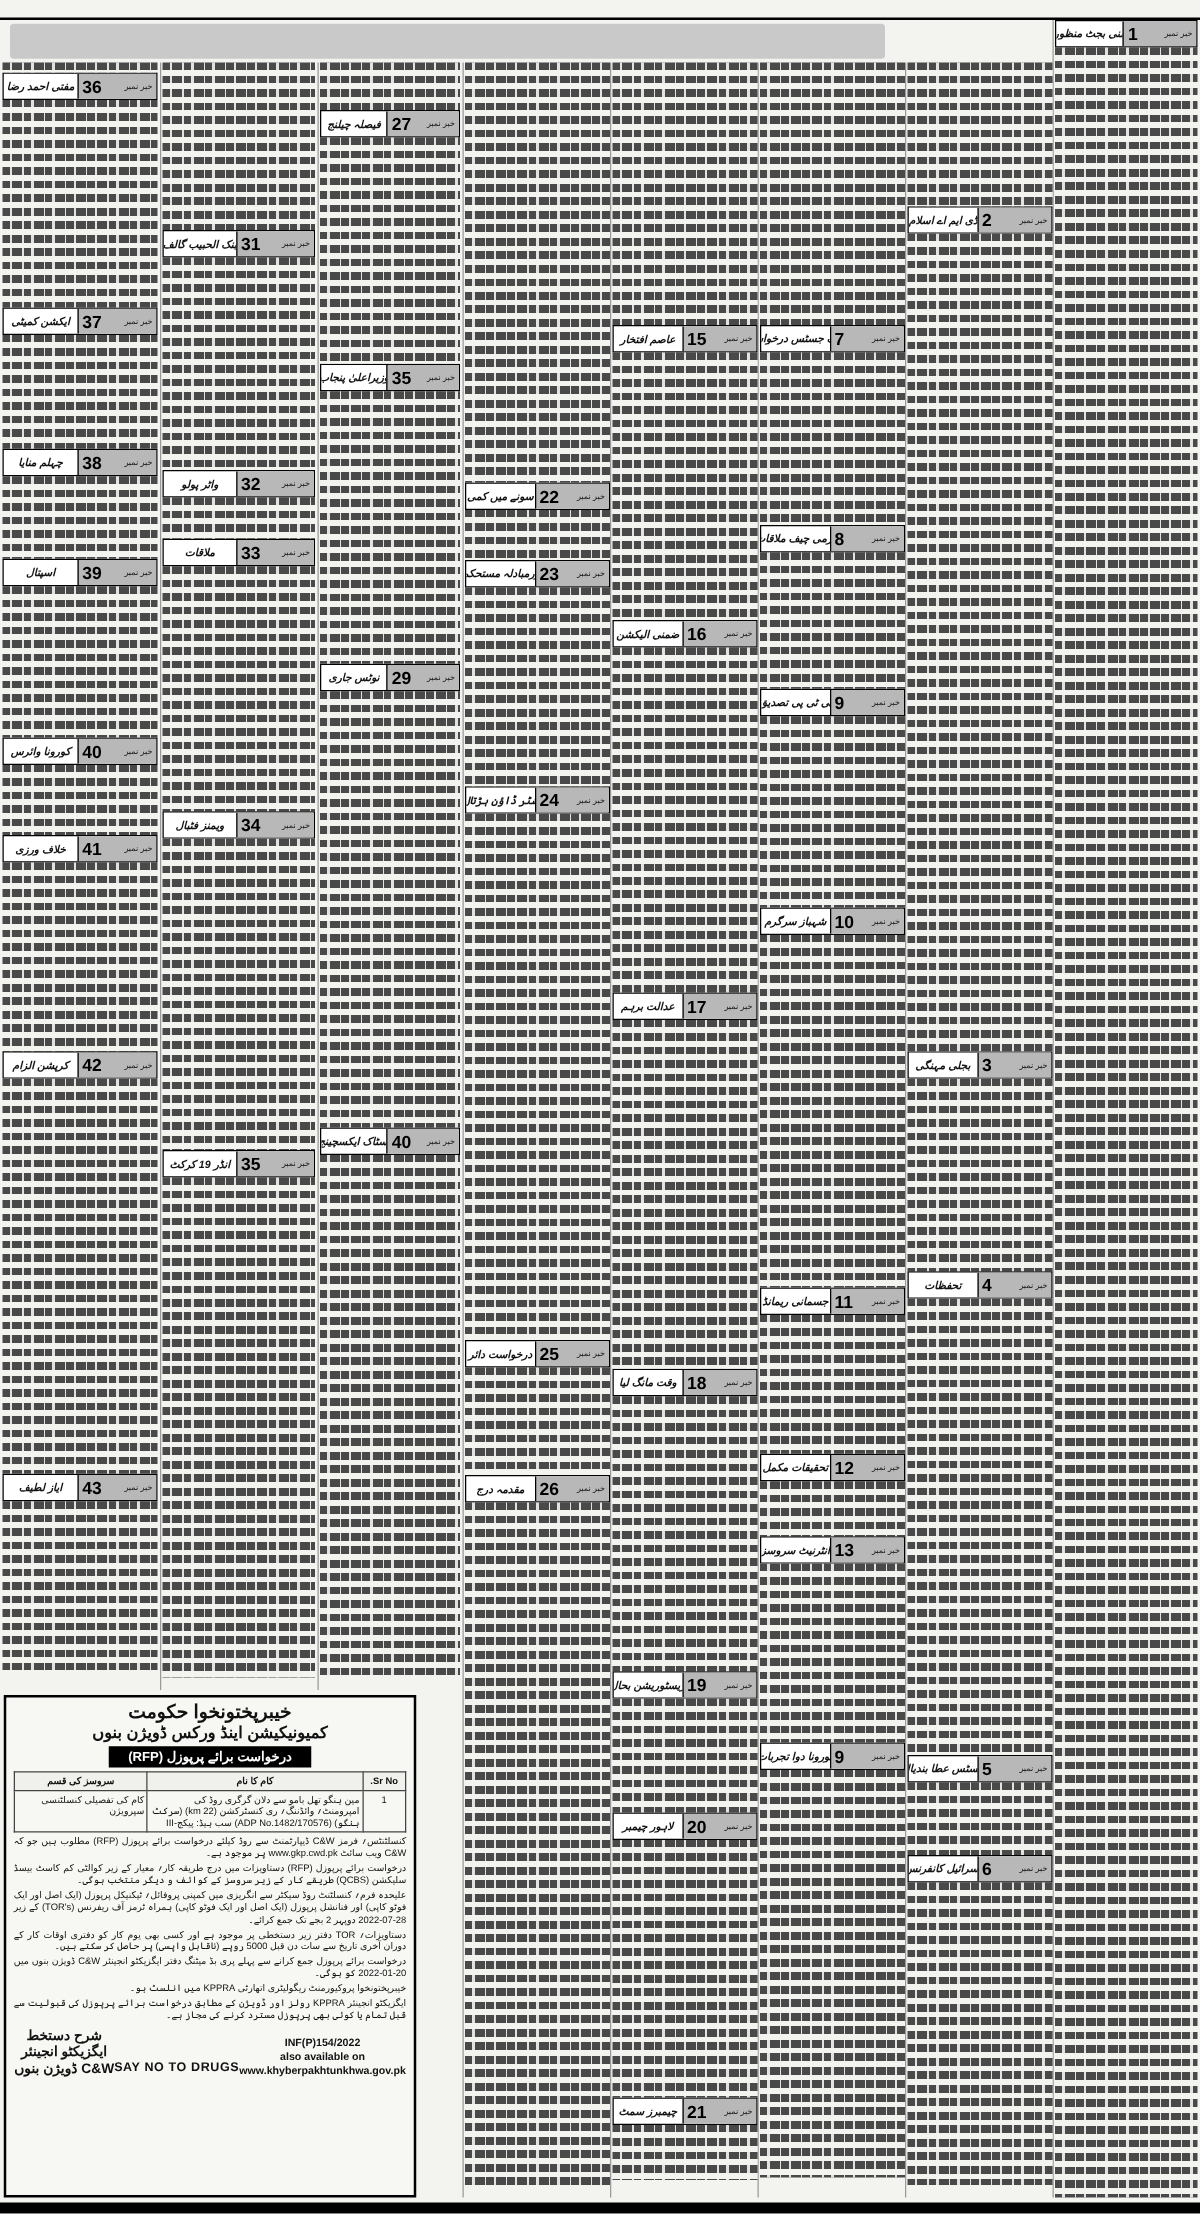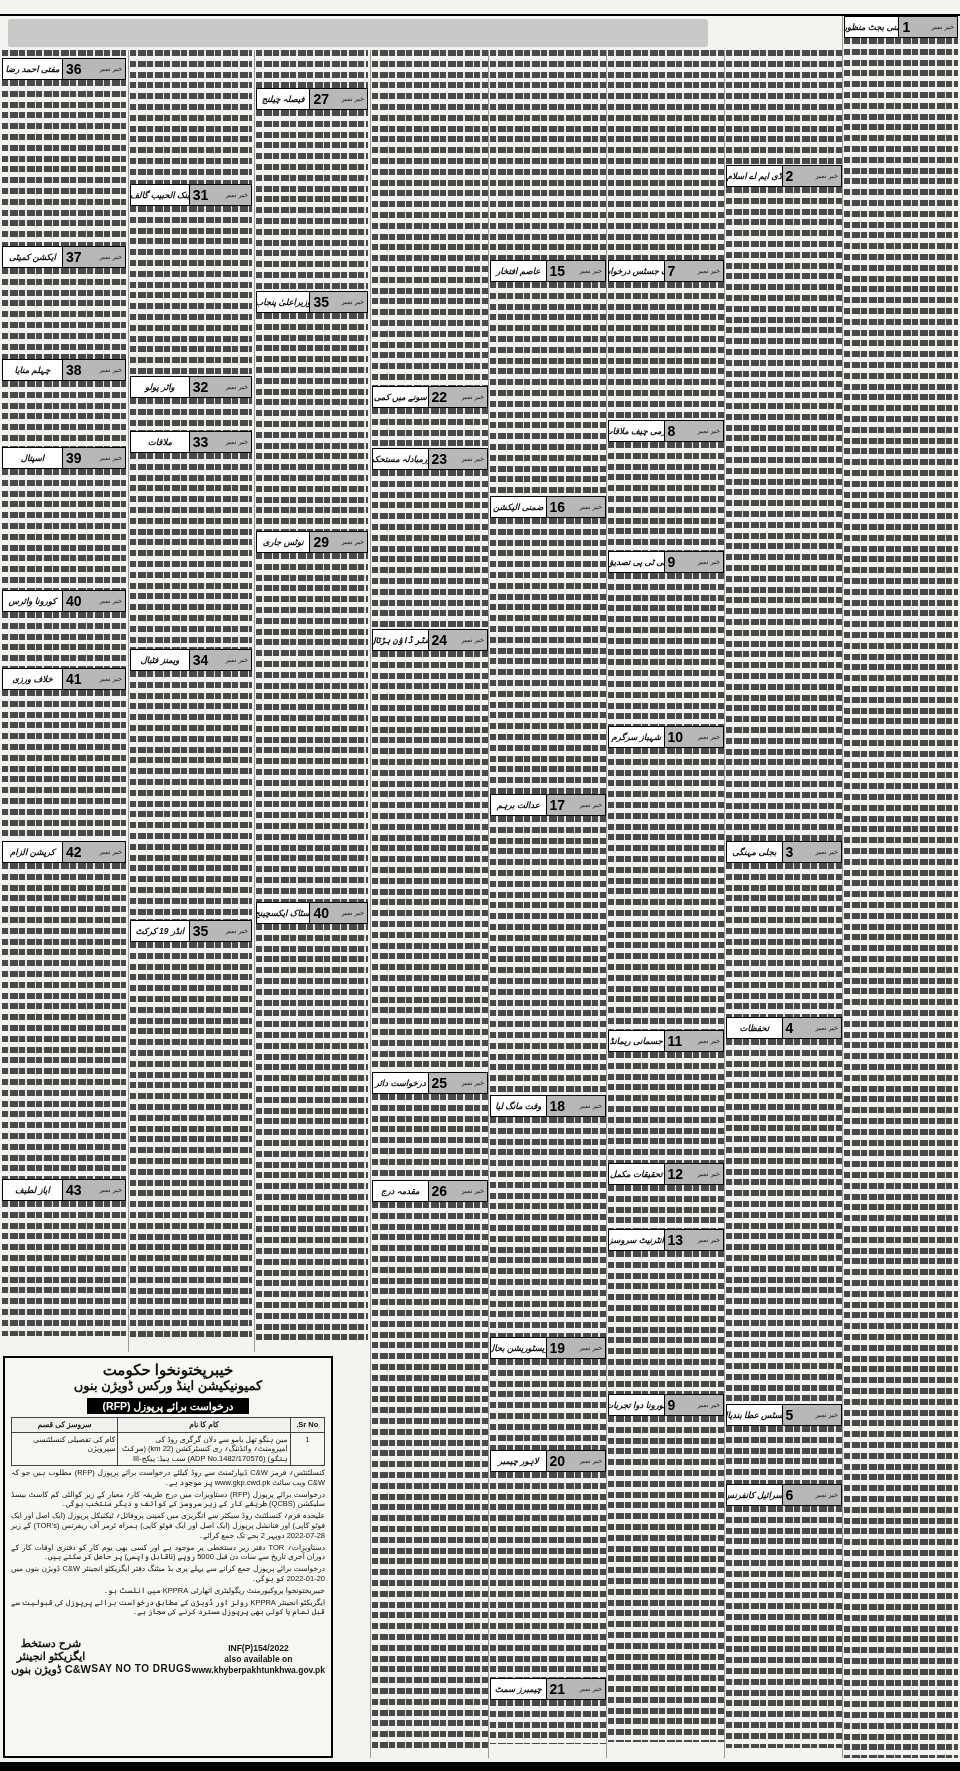--- a/index.html
+++ b/index.html
@@ -35,21 +35,21 @@
   .ad .dept{text-align:center;font-size:13px;font-weight:bold;line-height:15px;}
   .ad .rfpwrap{text-align:center;margin:3px 0;}
   .ad .rfp{display:inline-block;background:#000;color:#fff;font-size:10.5px;font-weight:bold;
            padding:2px 16px;}
   .ad .intro{font-size:8px;line-height:10.5px;text-align:justify;margin:2px 0;}
   .ad table{width:100%;border-collapse:collapse;margin:2px 0;}
   .ad th,.ad td{border:1px solid #444;font-size:7.5px;line-height:9.5px;padding:2px;vertical-align:top;}
   .ad th{font-weight:bold;text-align:center;background:#f0f0ec;}
   .ad .notes{margin:2px 0;padding:0;list-style:none;}
   .ad .notes li{font-size:7.5px;line-height:9.8px;text-align:justify;margin-bottom:2px;}
-  .ad .adfoot{display:flex;direction:ltr;justify-content:space-between;align-items:flex-end;margin-top:20px;}
+  .ad .adfoot{display:flex;direction:ltr;justify-content:center;align-items:flex-end;margin-top:6px;}
   .ad .sig{font-size:11px;font-weight:bold;text-align:center;line-height:13px;direction:rtl;}
   .ad .slogan{font-size:10px;font-weight:bold;letter-spacing:.5px;padding-bottom:2px;}
   .ad .inf{font-size:8.5px;font-weight:bold;text-align:center;line-height:11px;direction:ltr;}
   .botbar{position:absolute;left:0;top:1762px;width:100%;height:9px;background:#000;}
 </style>
 </head>
 <body>
 
 <div class="page">
 

